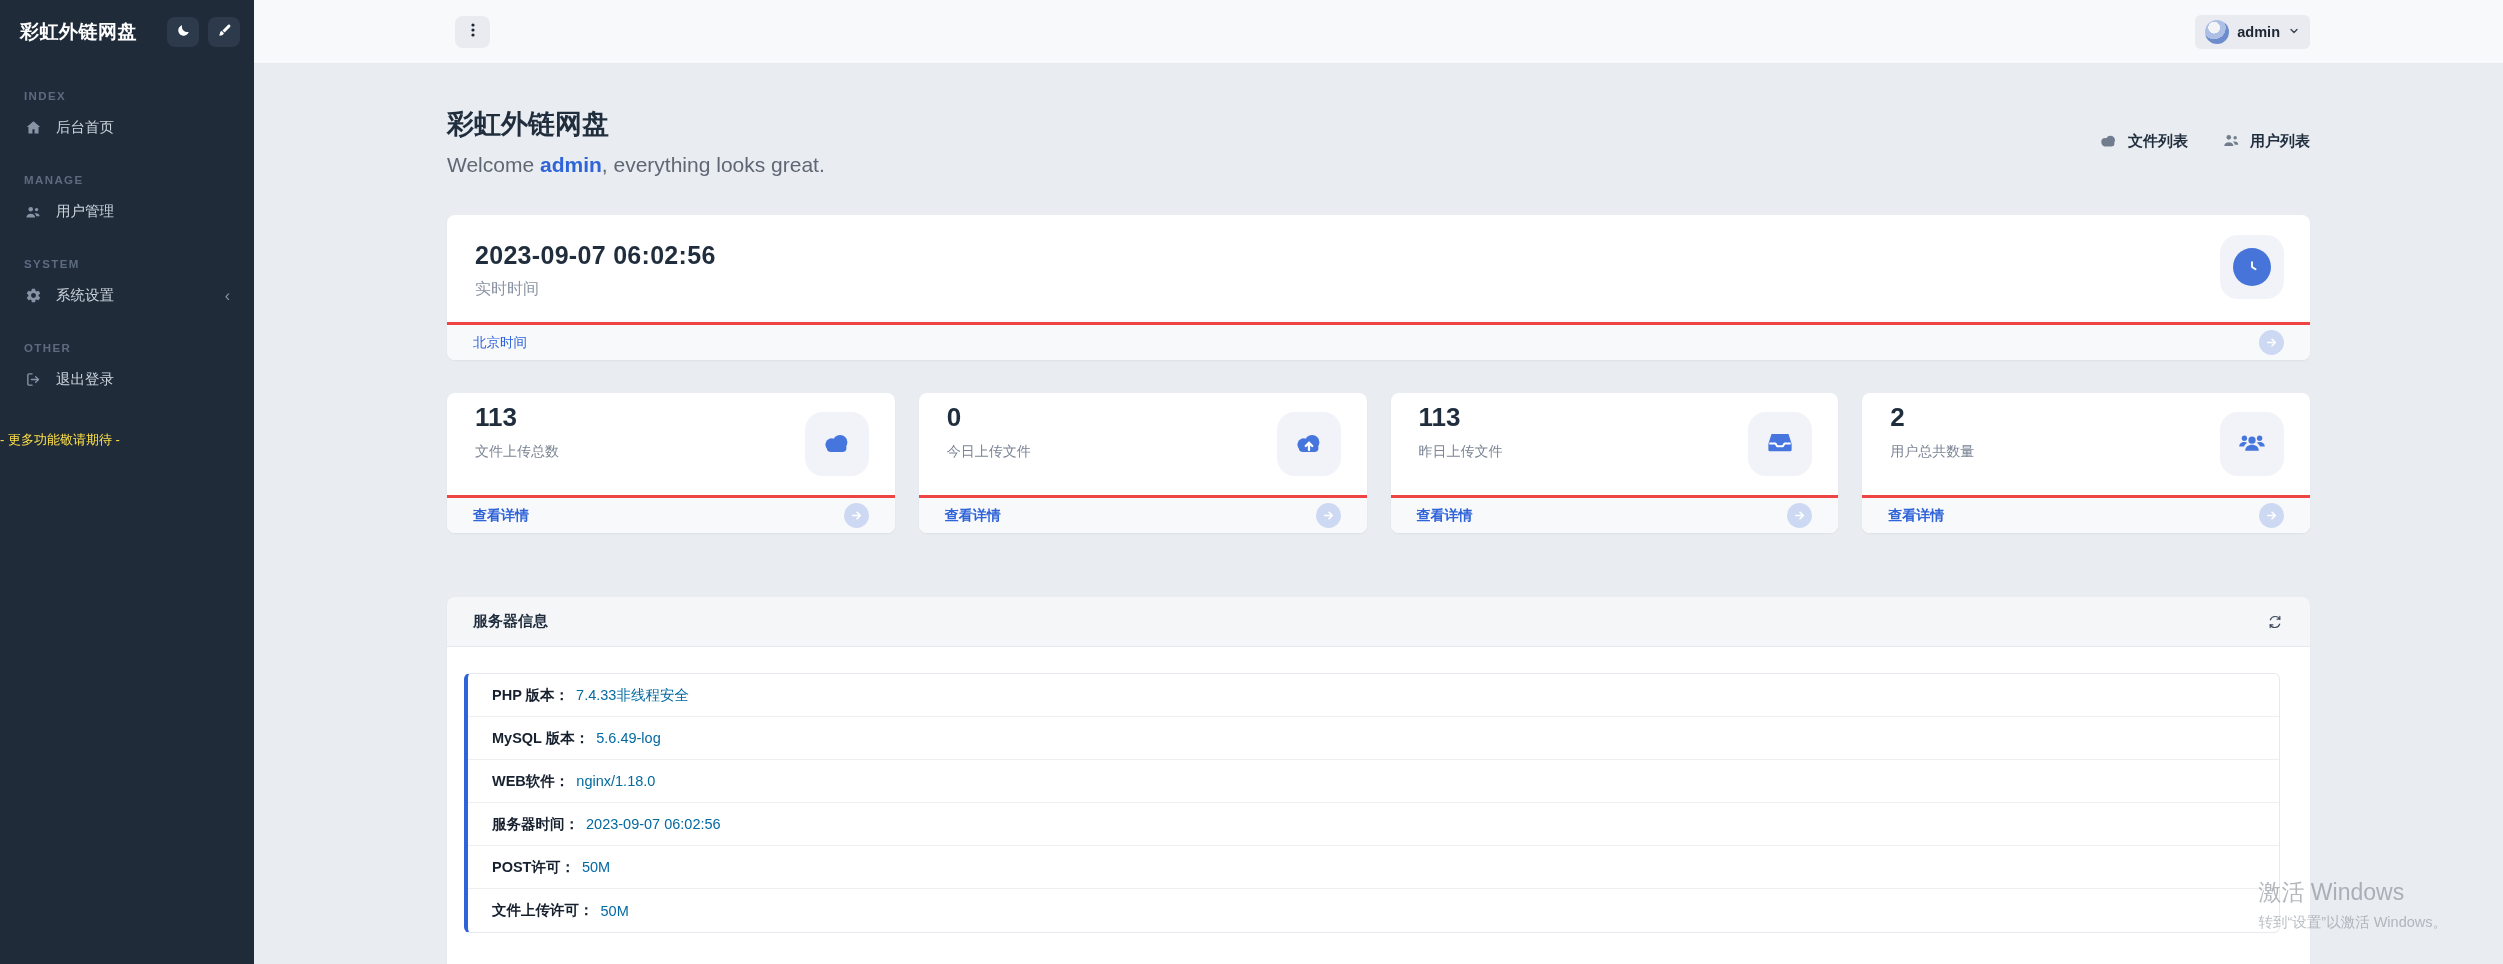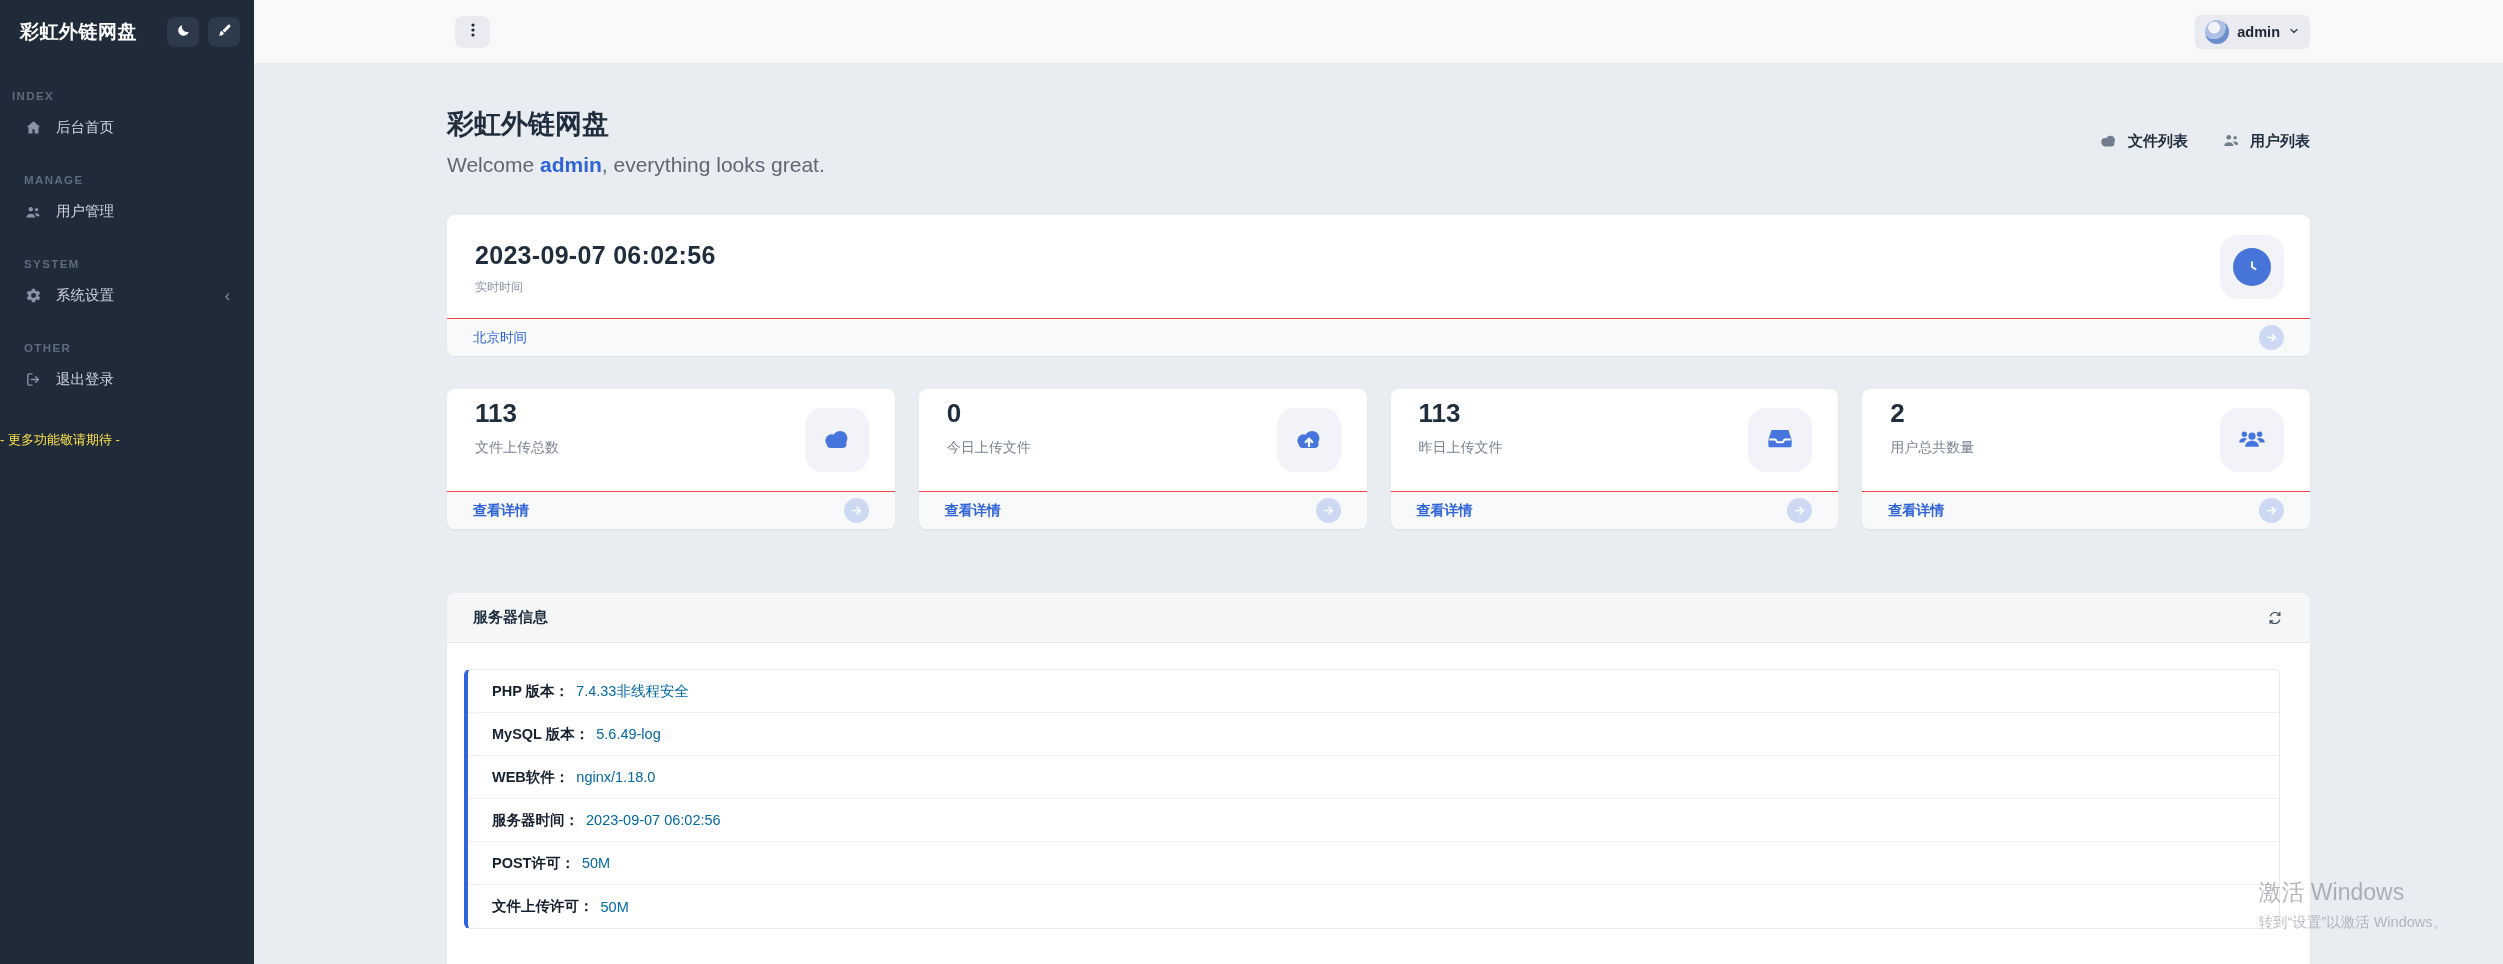--- a/index.html
+++ b/index.html
@@ -19,21 +19,21 @@
   .sb-head { height: 64px; display: flex; align-items: center; padding: 0 14px 0 20px; gap: 9px; }
   .brand { font-size: 19px; font-weight: 700; color: #ffffff; letter-spacing: .5px; flex: 1; white-space: nowrap; }
   .sb-btn {
     width: 32px; height: 30px; border-radius: 8px; background: #2d3a4c;
     display: flex; align-items: center; justify-content: center; cursor: pointer; flex: none;
   }
   .sb-label {
     padding: 0 24px; font-size: 11.5px; font-weight: 700; letter-spacing: 1.4px;
     color: #5d6b80; margin: 27px 0 6px;
   }
-  .sb-label.first { margin-top: 26px; padding-left: 12px; }
+  .sb-label.first { margin-top: 26px; }
   .sb-item {
     display: flex; align-items: center; gap: 14px; padding: 10px 24px;
     font-size: 14.5px; color: #ccd4de; cursor: pointer;
   }
   .sb-item .mi { width: 18px; height: 18px; flex: none; display: flex; align-items: center; justify-content: center; }
   .sb-item .chev { margin-left: auto; color: #8794a6; font-size: 16px; line-height: 1; }
   .sb-note { text-align: left; color: #fde047; font-size: 13px; margin-top: 32px; }
   
   .topbar {
     position: absolute; left: 254px; right: 0; top: 0; height: 64px;
@@ -62,38 +62,38 @@
   .page-head { margin-top: 42px; display: flex; align-items: center; justify-content: space-between; }
   .page-title { font-size: 27px; font-weight: 800; color: #1f2d3d; }
   .welcome { font-size: 21px; color: #5f6774; margin-top: 11px; }
   .welcome a { color: #2f63d8; font-weight: 700; text-decoration: none; }
   .quick-links { display: flex; align-items: center; gap: 34px; }
   .quick-link { display: flex; align-items: center; gap: 9px; cursor: pointer; font-size: 15px; font-weight: 700; color: #1f2d3d; }
   
   .card { background: #fff; border-radius: 8px; box-shadow: 0 1px 2px rgba(16,24,40,.05); }
   .card-foot {
     display: flex; align-items: center; justify-content: space-between;
-    background: #f8f9fb; border-top: 1px solid #ef4444; padding: 0 26px; height: 38px;
+    background: #f8f9fb; border-top: 3px solid #ef4444; padding: 0 26px; height: 38px;
     border-radius: 0 0 8px 8px;
   }
   .foot-link { color: #2f63d8; font-size: 13.5px; text-decoration: none; cursor: pointer; }
   .foot-link.strong { font-weight: 600; font-size: 14px; text-align: right; }
   .arrow-dot {
     width: 25px; height: 25px; border-radius: 50%; background: #cdd9f3;
     display: flex; align-items: center; justify-content: center; cursor: pointer; flex: none;
   }
   .icon-tile {
     position: absolute; right: 26px; width: 64px; height: 64px; border-radius: 18px;
     background: #f1f3f8; display: flex; align-items: center; justify-content: center;
   }
   
   .clock-card { margin-top: 38px; }
   .clock-body { position: relative; padding: 26px 28px 22px; }
   .clock-time { font-size: 25px; font-weight: 800; color: #1f2d3d; letter-spacing: .3px; }
-  .clock-cap { font-size: 12px; color: #8a93a2; margin-top: 9px; }
+  .clock-cap { font-size: 16px; color: #8a93a2; margin-top: 9px; }
   .clock-tile { top: 20px; }
   .clock-circle {
     width: 38px; height: 38px; border-radius: 50%; background: #4674d9;
     display: flex; align-items: center; justify-content: center;
   }
   
   .stats { margin-top: 33px; display: grid; grid-template-columns: repeat(4, 1fr); gap: 24px; }
   .stat-body { position: relative; padding: 9px 28px; height: 102px; }
   .stat-value { font-size: 26px; font-weight: 800; color: #1f2d3d; }
   .stat-label { font-size: 14px; color: #7b8494; margin-top: 10px; }

